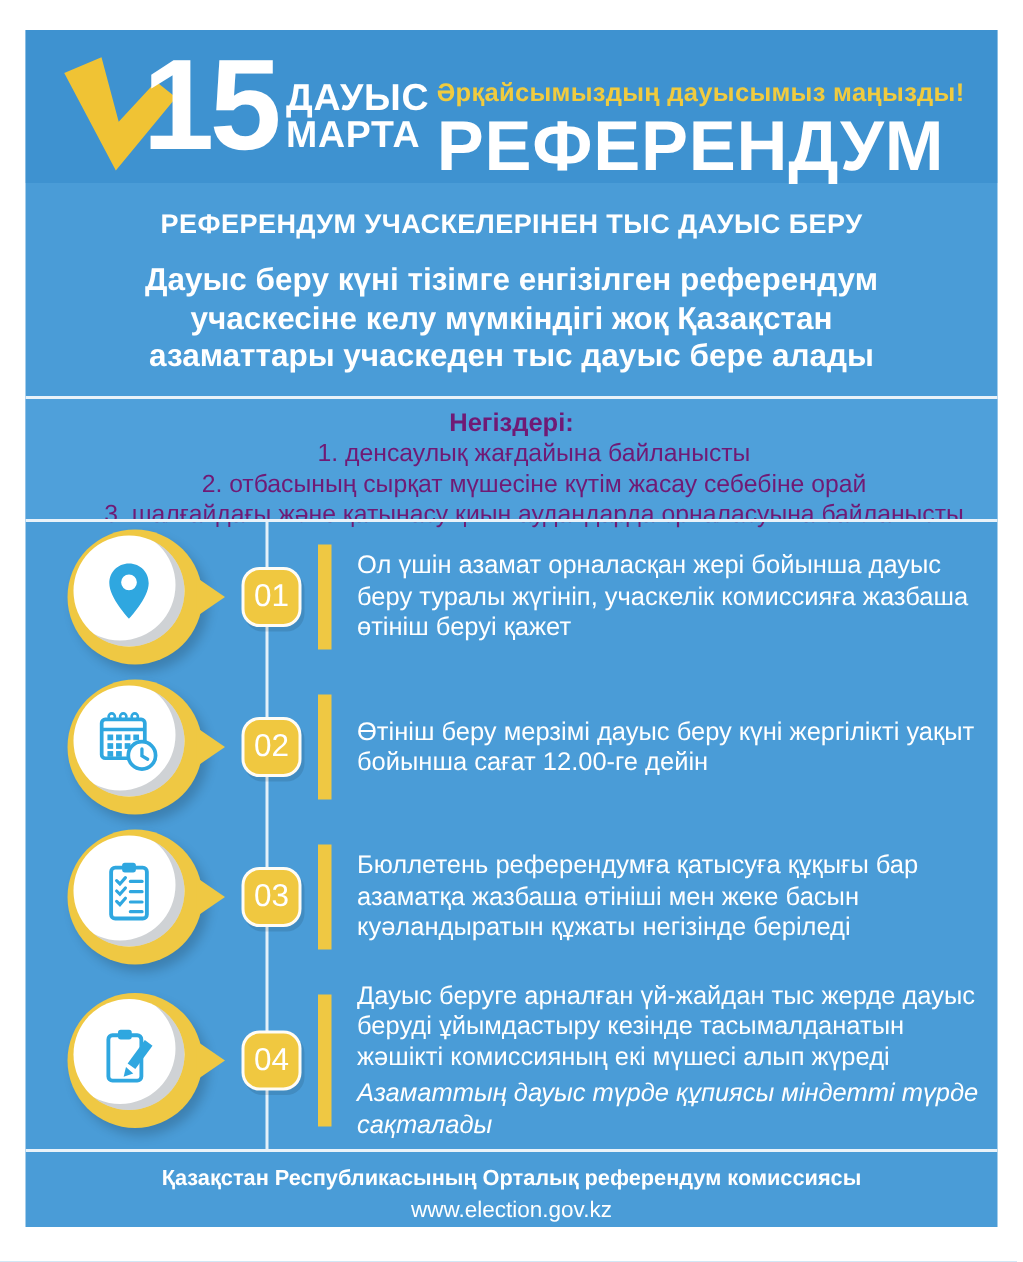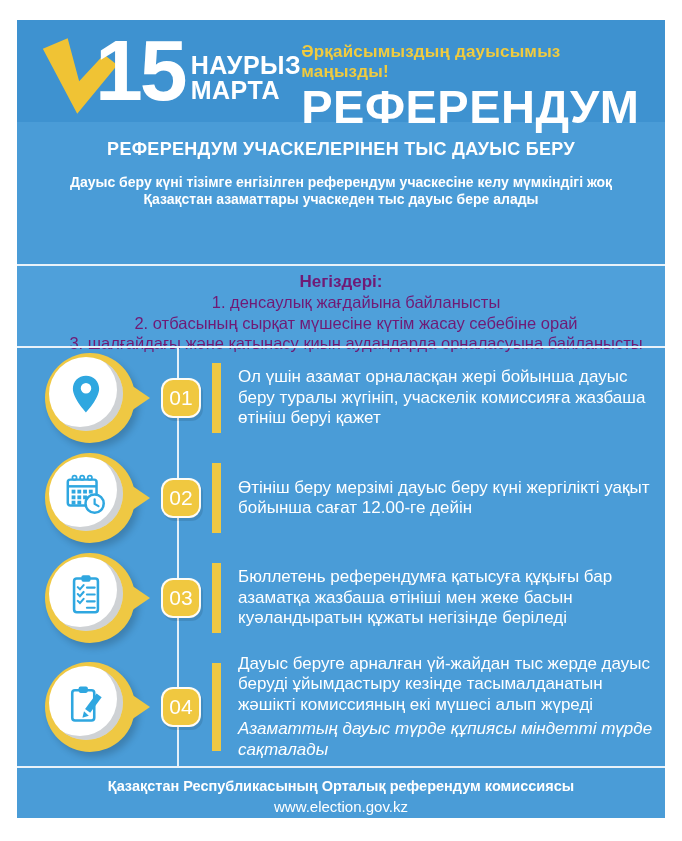--- a/index.html
+++ b/index.html
@@ -12,21 +12,21 @@
   .check-icon{width:86px;height:82px;flex:none;margin-top:6px;}
   .big-date{color:#fff;font-size:86px;font-weight:bold;line-height:0.9;margin-left:-30px;letter-spacing:-3px;}
   .months{margin-left:6px;margin-top:14px;color:#fff;font-size:25px;font-weight:bold;line-height:1.02;letter-spacing:0.5px;}
   .head-right{margin-left:auto;text-align:left;margin-top:2px;}
   .slogan{color:#F0CB3F;font-size:17px;font-weight:bold;letter-spacing:0.2px;margin-top:28px;}
   .head-title{color:#fff;font-size:47px;font-weight:bold;line-height:1.0;letter-spacing:0.5px;margin-top:1px;}
 
   
   .title-sec{height:142px;flex:none;text-align:center;padding-top:17px;box-sizing:border-box;}
   .sec-title{color:#fff;font-size:18px;font-weight:bold;letter-spacing:0.3px;}
-  .intro{color:#fff;font-size:14px;font-weight:bold;line-height:1.22;max-width:548px;margin:14px auto 0;}
+  .intro{color:#fff;font-size:21px;font-weight:bold;line-height:1.22;max-width:548px;margin:14px auto 0;}
 
   .sep{height:2px;flex:none;background:#E9F2F9;}
 
   
   .grounds{height:80px;flex:none;background:#4FA0DA;text-align:center;color:#701a75;padding-top:6px;box-sizing:border-box;}
   .grounds-head{font-size:17px;font-weight:bold;line-height:1.2;}
   .grounds-item{font-size:16.5px;line-height:1.22;padding-left:30px;}
 
   
   .steps{height:418px;flex:none;position:relative;display:flex;flex-direction:column;justify-content:space-around;}
@@ -53,21 +53,21 @@
 
 <div class="poster">
 
   <div class="header">
     <div class="logo">
       <svg class="check-icon" viewBox="0 0 90 85">
         <polygon points="4,16 30,5 42,50 68,22 82,33 40,84" fill="#F0C334"></polygon>
       </svg>
       <div class="big-date">15</div>
       <div class="months">
-        <div>НАУРЫЗ</div>
+        <div>ДАУЫС</div>
         <div>МАРТА</div>
       </div>
     </div>
     <div class="head-right">
       <div class="slogan">Әрқайсымыздың дауысымыз маңызды!</div>
       <div class="head-title">РЕФЕРЕНДУМ</div>
     </div>
   </div>
 
   <div class="title-sec">

